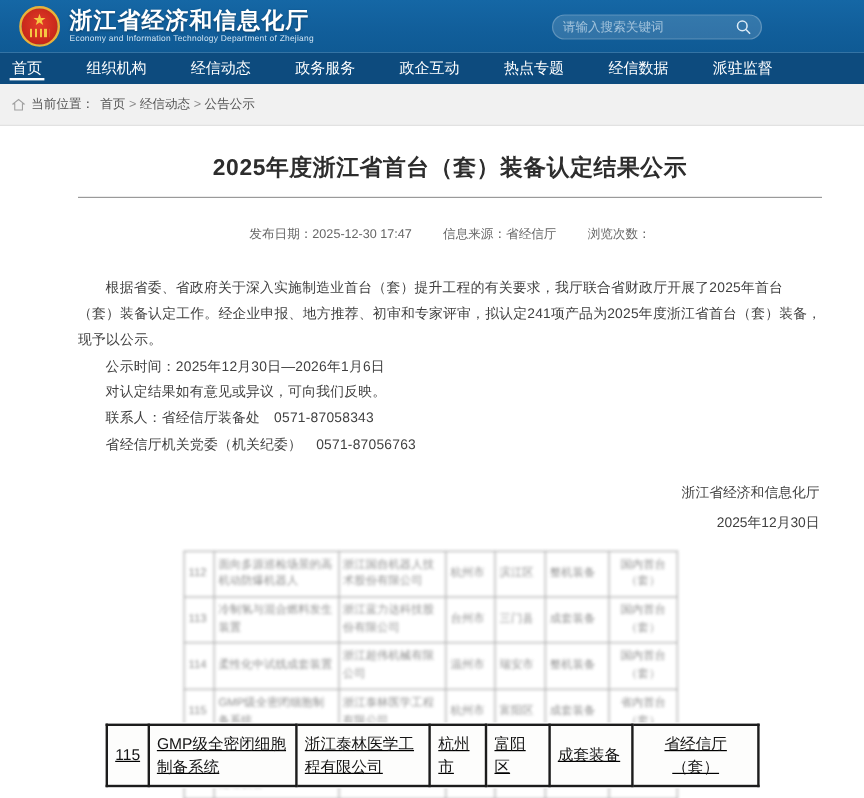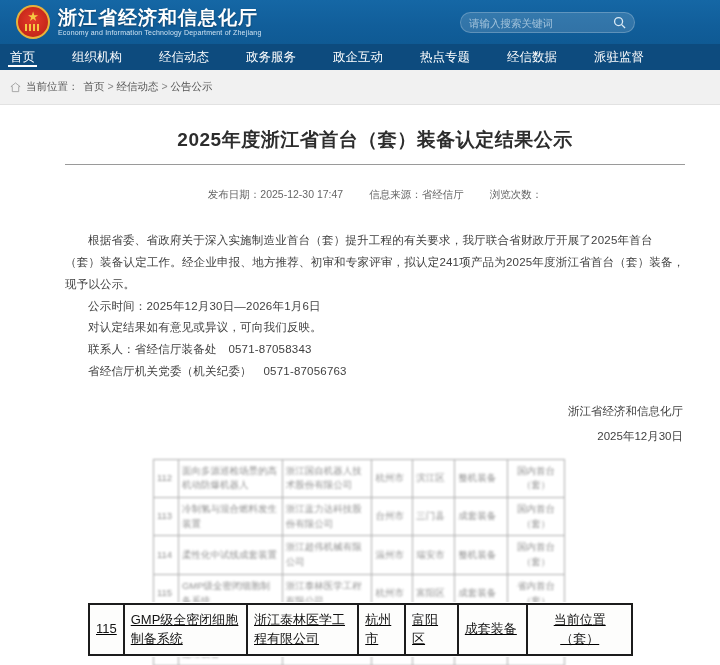--- a/index.html
+++ b/index.html
@@ -214,17 +214,17 @@
         <col style="width:105px">
     </colgroup>
     <tbody id="hl-body">
         <tr>
           <td>115</td>
           <td>GMP级全密闭细胞制备系统</td>
           <td>浙江泰林医学工程有限公司</td>
           <td>杭州市</td>
           <td>富阳区</td>
           <td>成套装备</td>
-          <td>当前位置（套）</td>
+          <td>省经信厅（套）</td>
         </tr>
       </tbody>
   </table>
 </div>
 
 </body></html>

